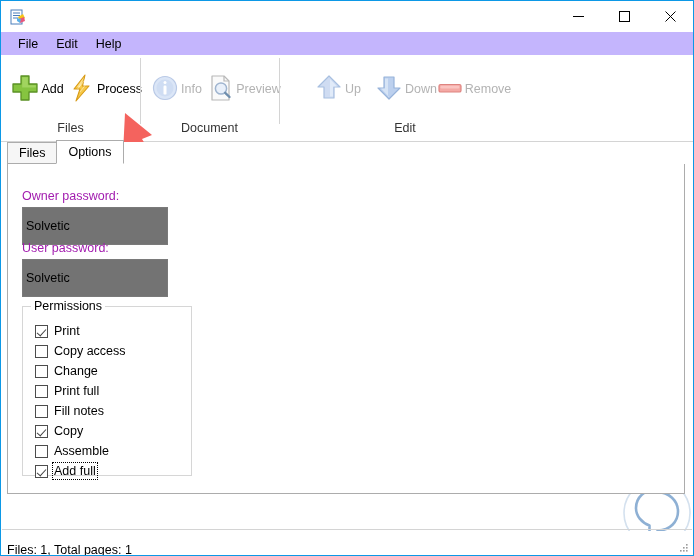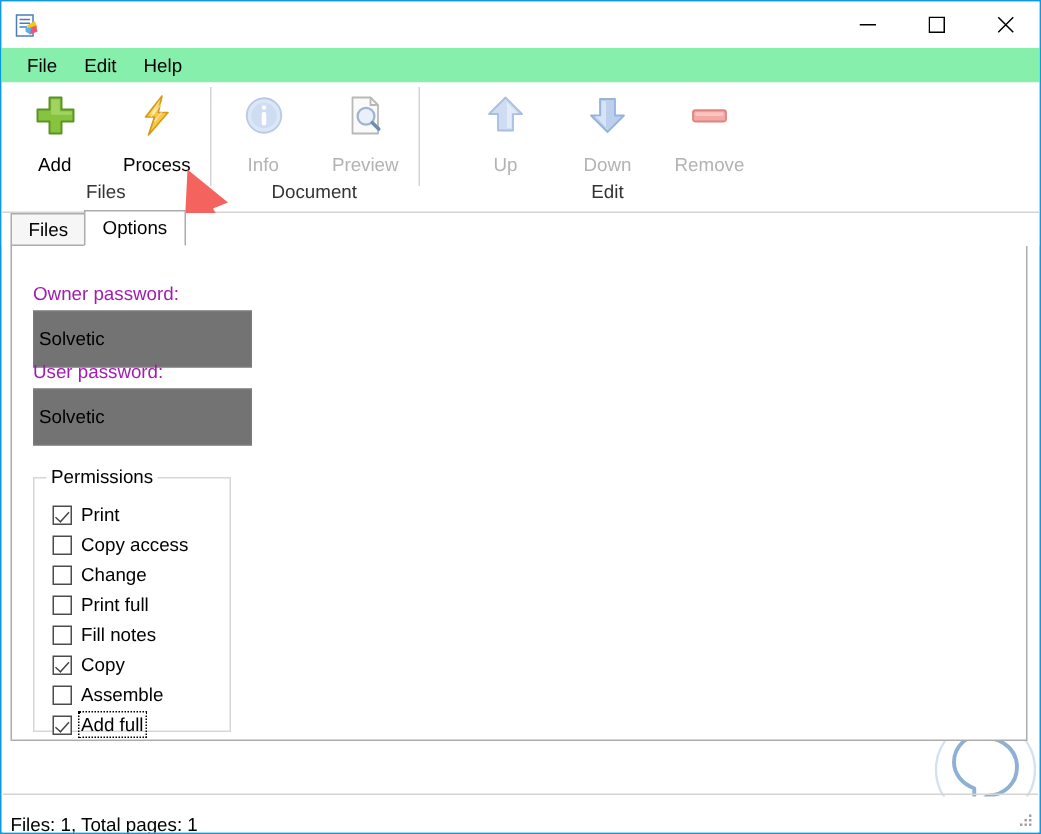--- a/index.html
+++ b/index.html
@@ -56,21 +56,21 @@
     align-items: center;
     justify-content: center;
   }
 
   
   .menubar {
     height: 23px;
     display: flex;
     align-items: center;
     padding-left: 8px;
-    background: #86efac;
+    background: #c4b5fd;
   }
   .menu-item {
     font-size: 12.5px;
     color: #000000;
     padding: 2px 9px;
     white-space: nowrap;
   }
 
   
   .toolbar {
@@ -99,23 +99,23 @@
   }
   .tb-buttons {
     display: flex;
     align-items: flex-start;
     height: 64px;
   }
   .tb-btn {
     width: 68px;
     height: 62px;
     display: flex;
-    flex-direction: column;
-    align-items: center;
-    justify-content: space-between;
+    flex-direction: row;
+    align-items: center;
+    justify-content: center;
     padding-top: 6px;
     box-sizing: border-box;
   }
   .tb-icon {
     height: 32px;
     width: 32px;
     display: flex;
     align-items: center;
     justify-content: center;
     margin-bottom: 3px;
@@ -451,21 +451,21 @@
   </div>
 
   <div class="tabpanel">
 
     <div class="field-label" style="left:14px; top:25px;">Owner password:</div>
     <input class="text-input" style="left: 14px; top: 43px; width: 146px; height: 22px;" type="text" value="Solvetic">
 
     <div class="field-label" style="left:14px; top:77px;">User password:</div>
     <input class="text-input" style="left: 14px; top: 95px; width: 146px; height: 22px;" type="text" value="Solvetic">
 
-    <div class="groupbox" style="left:14px; top:154px; width:132px; height:170px;">
+    <div class="groupbox" style="left:14px; top:142px; width:170px; height:170px;">
       <div class="groupbox-title">Permissions</div>
 
       <div class="cb-row" style="top:16px;">
         <span class="cb-box checked"></span>
         <span class="cb-label">Print</span>
       </div>
       <div class="cb-row" style="top:36px;justify-content:space-between;">
         <span class="cb-box"></span>
         <span class="cb-label">Copy access</span>
       </div>

